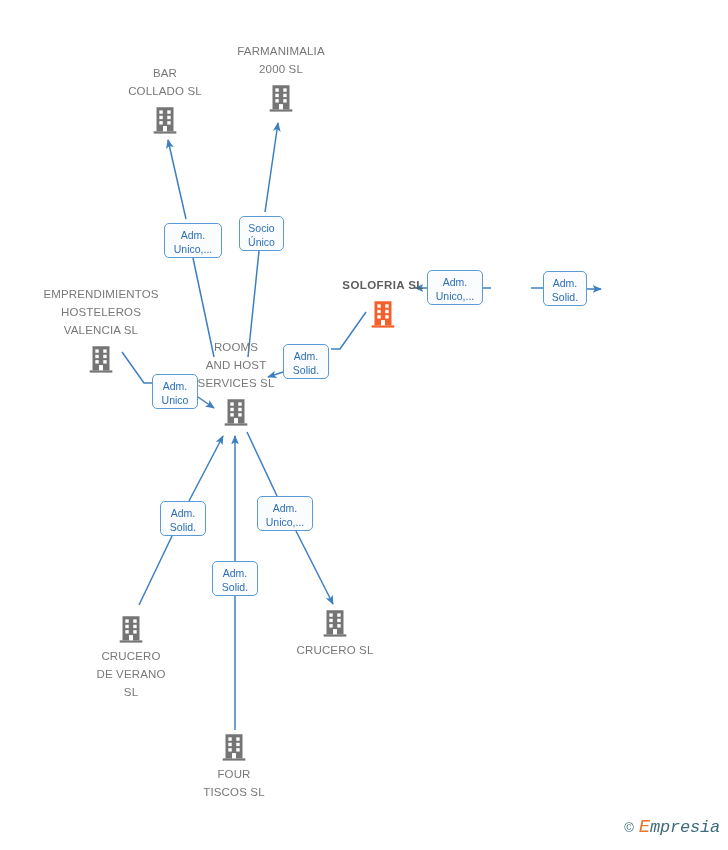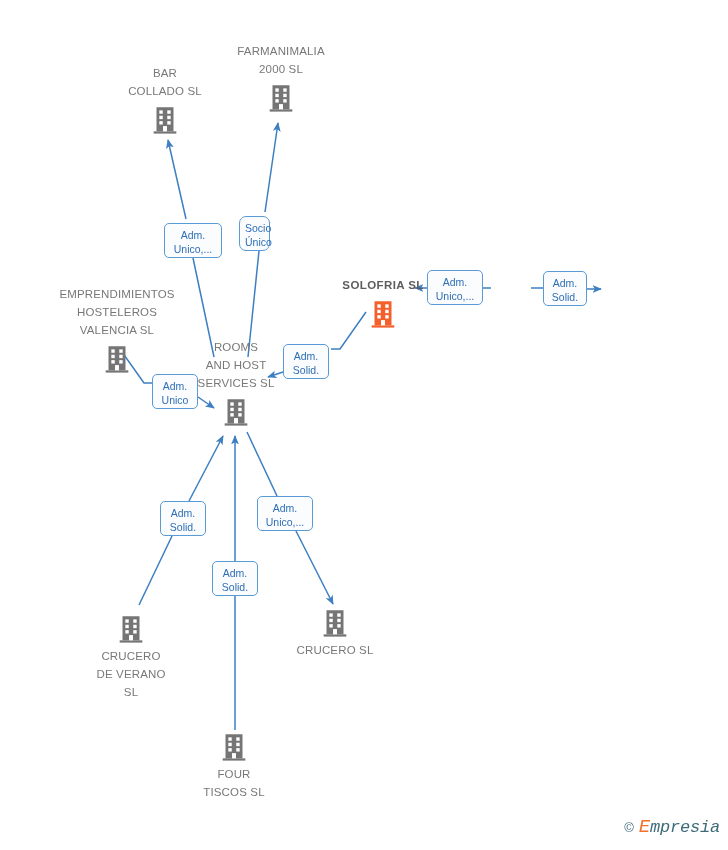--- a/index.html
+++ b/index.html
@@ -164,21 +164,21 @@
             <rect x="8" y="9" width="2.4" height="2.4"></rect>
             <rect x="13.6" y="9" width="2.4" height="2.4"></rect>
             <rect x="8" y="12.8" width="2.4" height="2.4"></rect>
             <rect x="13.6" y="12.8" width="2.4" height="2.4"></rect>
             <rect x="10.6" y="16.3" width="2.8" height="3.7"></rect>
           </g>
         </svg>
     </div>
   </div>
 
-  <div class="node label-above" style="left:117px; top:285px;justify-content:flex-end;">
+  <div class="node label-above" style="left:101px; top:285px;justify-content:flex-end;">
     <div class="node-label">EMPRENDIMIENTOS
 HOSTELEROS
 VALENCIA SL</div>
     <div class="node-icon">
       <svg width="34" height="34" viewBox="0 0 24 24">
           <path fill="#757575" d="M6 3h12v17H6z"></path>
           <rect x="4" y="20" width="16" height="1.6" fill="#757575"></rect>
           <g fill="#ffffff">
             <rect x="8" y="5.2" width="2.4" height="2.4"></rect>
             <rect x="13.6" y="5.2" width="2.4" height="2.4"></rect>
@@ -289,21 +289,21 @@
             <rect x="10.6" y="16.3" width="2.8" height="3.7"></rect>
           </g>
         </svg>
     </div>
     <div class="node-label">FOUR
 TISCOS  SL</div>
   </div>
 
   <div class="chip" style="left:164px; top:223px; width:58px; height:35px;">Adm.
 Unico,...</div>
-  <div class="chip" style="left:239px; top:216px; width:31px; height:35px;border-radius:7px;">Socio
+  <div class="chip" style="left:239px; top:216px; width:45px; height:35px;">Socio
 Único</div>
   <div class="chip" style="left:283px; top:344px; width:46px; height:35px;">Adm.
 Solid.</div>
   <div class="chip" style="left:152px; top:374px; width:46px; height:35px;">Adm.
 Unico</div>
   <div class="chip" style="left:160px; top:501px; width:46px; height:35px;">Adm.
 Solid.</div>
   <div class="chip" style="left:212px; top:561px; width:46px; height:35px;">Adm.
 Solid.</div>
   <div class="chip" style="left:257px; top:496px; width:56px; height:35px;">Adm.

